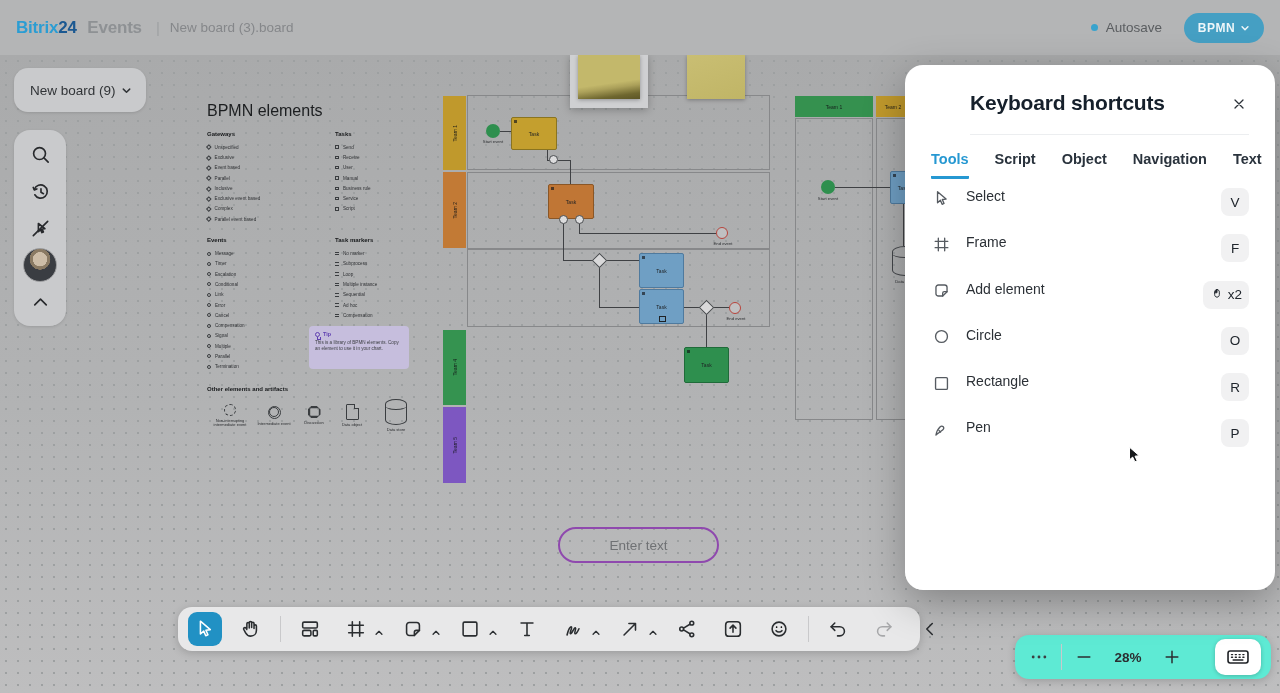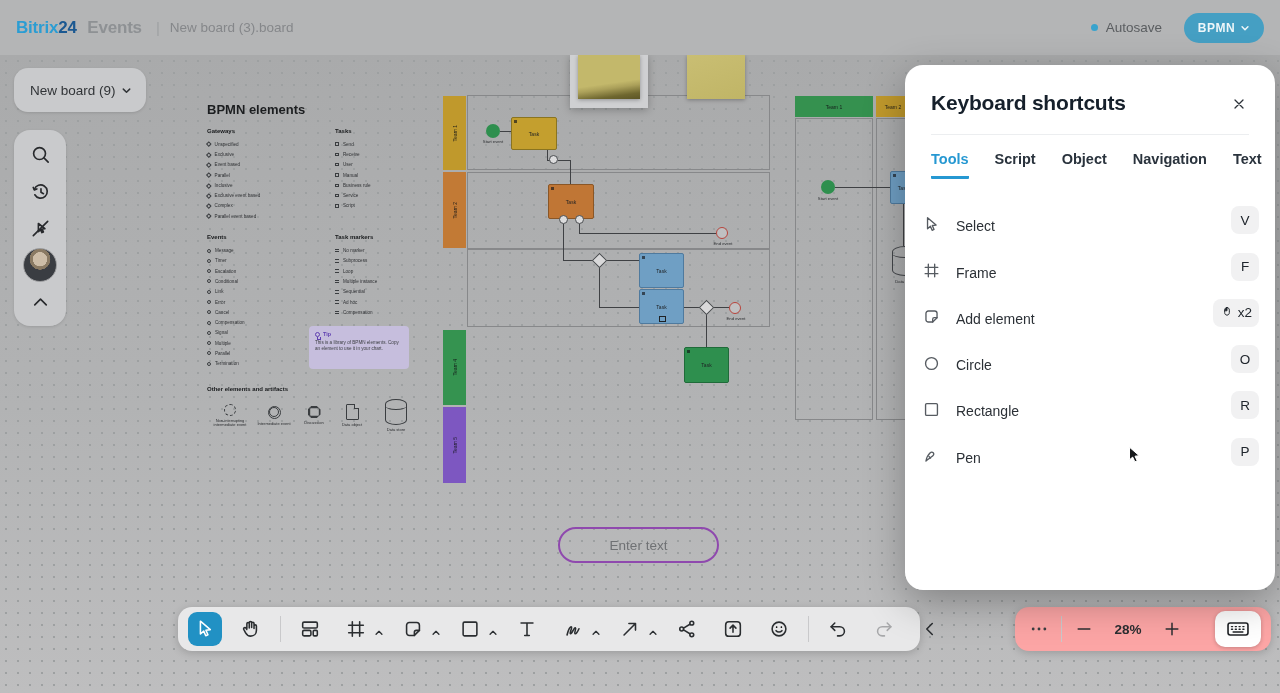--- a/index.html
+++ b/index.html
@@ -34,21 +34,21 @@
   .left-tools { position:absolute; left:14px; top:130px; width:52px; border-radius:16px; background:#c9cacc; z-index:20;
     display:flex; flex-direction:column; align-items:center; padding:7px 0; gap:3px; box-shadow:0 1px 3px rgba(0,0,0,.12); }
   .lt-btn { width:36px; height:34px; display:flex; align-items:center; justify-content:center; cursor:pointer; }
   .lt-btn svg { width:23px; height:23px; stroke:#27292c; }
   .avatar { width:34px; height:34px; border-radius:50%;
     background: radial-gradient(circle at 50% 32%, #cdbda7 0 26%, #8a7a63 27% 38%, #3a3d42 39% 100%);
     border:1px solid #9a9b9d; }
 
   
   .lib { position:absolute; left:207px; top:102px; width:206px; z-index:2; color:#26282b; }
-  .lib-title { font-size:13px; font-weight:700; color:#1c1e20; margin-bottom:11px; }
+  .lib-title { font-size:16px; font-weight:400; color:#1c1e20; margin-bottom:11px; }
   .lib-grid { display:grid; grid-template-columns:128px 1fr; grid-auto-rows:auto; column-gap:0; }
   .lib-sec { margin-bottom:13px; }
   .lib-h { font-size:6px; font-weight:800; color:#17191b; margin-bottom:5px; }
   .lib-item { display:flex; align-items:center; height:10.3px; white-space:nowrap; }
   .lib-item .txt { font-size:4.6px; color:#2e3033; }
   .g-ic { display:inline-block; margin-right:4px; flex:0 0 auto; }
   .g-ic.diamond { width:3.6px; height:3.6px; border:0.7px solid #3a3d40; transform:rotate(45deg); }
   .g-ic.square  { width:4px; height:3.4px; border:0.7px solid #3a3d40; }
   .g-ic.circle  { width:4px; height:4px; border:0.7px solid #3a3d40; border-radius:50%; }
   .g-ic.lines   { width:4px; height:3.6px; border-top:0.7px solid #3a3d40; border-bottom:0.7px solid #3a3d40; }
@@ -110,42 +110,42 @@
   .tool-btn { width:34px; height:34px; border-radius:9px; display:flex; align-items:center; justify-content:center; cursor:pointer; position:relative; flex:0 0 auto; }
   .tool-btn svg { width:22px; height:22px; stroke:#2a2d30; }
   .tool-btn.active { background:#2191c4; }
   .tool-btn.active svg { stroke:#ffffff; }
   .tool-btn.disabled svg { stroke:#a7a8aa; }
   .tool-wrap { display:flex; align-items:center; gap:1px; flex:0 0 auto; }
   .chev { width:10px; height:10px; display:block; }
   .chev svg { width:10px; height:10px; stroke:#2c2f32; }
   .tb-div { width:1px; height:26px; background:#c9c9cb; flex:0 0 auto; }
 
-  .zoombar { position:absolute; left:1015px; top:607px; width:256px; height:44px; border-radius:14px; background:#fca5a5;
+  .zoombar { position:absolute; left:1015px; top:635px; width:256px; height:44px; border-radius:14px; background:#5eead4;
     box-shadow:0 2px 8px rgba(0,0,0,.18); display:flex; align-items:center; padding:0 10px; gap:8px; z-index:40; }
   .zb-btn { width:28px; height:28px; display:flex; align-items:center; justify-content:center; cursor:pointer; }
   .zb-btn svg { width:20px; height:20px; stroke:#2b2e31; }
   .zoom-val { width:44px; text-align:center; font-size:13.5px; font-weight:600; color:#2b2e31; }
   .kb-btn { width:46px; height:36px; background:#ffffff; border-radius:10px; display:flex; align-items:center; justify-content:center;
     box-shadow:0 1px 4px rgba(0,0,0,.22); cursor:pointer; margin-left:auto; }
   .kb-btn svg { width:26px; height:26px; stroke:#202327; }
 
   
   .panel { position:absolute; left:905px; top:65px; width:370px; height:525px; background:#ffffff; border-radius:18px;
     box-shadow:0 12px 40px rgba(0,0,0,.30); z-index:50; }
-  .panel-head { position:relative; padding:26px 26px 0; }
+  .panel-head { position:relative; padding:26px 26px 0;margin-left:39px; }
   .panel-title { font-size:21px; font-weight:800; color:#16202b; letter-spacing:-.2px; }
   .panel-close { position:absolute; right:24px; top:27px; width:24px; height:24px; display:flex; align-items:center; justify-content:center; cursor:pointer; }
   .panel-close svg { width:16px; height:16px; stroke:#2c3239; }
   .panel-divider { height:1px; background:#eceef0; margin-top:19px; }
   .tabs { display:flex; gap:26px; padding:16px 26px 0; }
   .tab { font-size:14.5px; font-weight:700; color:#2a333d; padding-bottom:9px; cursor:pointer; border-bottom:3px solid transparent; border-radius:1px; }
   .tab.active { color:#2698d2; border-bottom-color:#2698d2; }
   .sc-rows { margin-top:9px; }
-  .sc-row { height:46.3px; display:flex; align-items:flex-end; padding:0 16px; }
+  .sc-row { height:46.3px; display:flex; align-items:flex-start; padding:0 26px; }
   .sc-ic { width:20px; height:20px; margin-right:15px; display:flex; align-items:center; justify-content:center; }
   .sc-ic svg { width:19px; height:19px; stroke:#565b61; }
   .sc-lbl { font-size:14px; color:#2b3036; }
   .sc-key { margin-left:auto; min-width:28px; height:28px; background:#f1f1f2; border-radius:8px;
     display:flex; align-items:center; justify-content:center; font-size:13.5px; color:#20262d; padding:0 7px; gap:4px; }
   .sc-key svg { width:14px; height:15px; stroke:#20262d; }
 
   .cursor { position:absolute; left:1128px; top:446px; z-index:100; pointer-events:none; }
 </style>
 </head>

